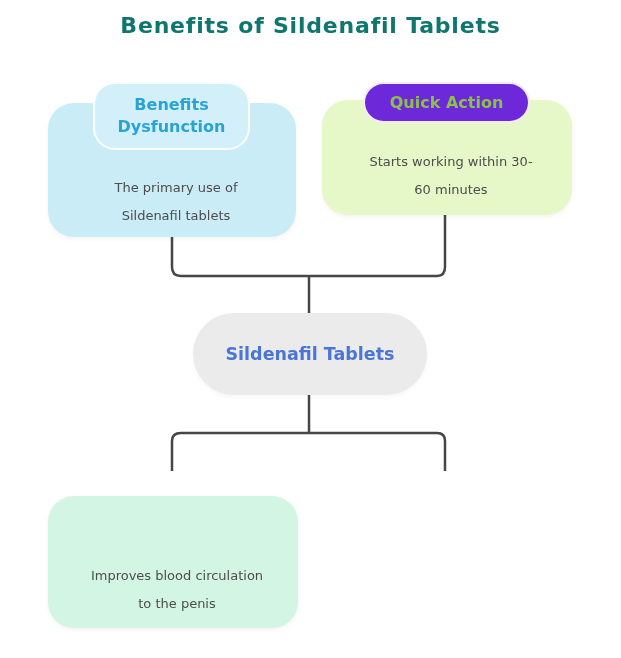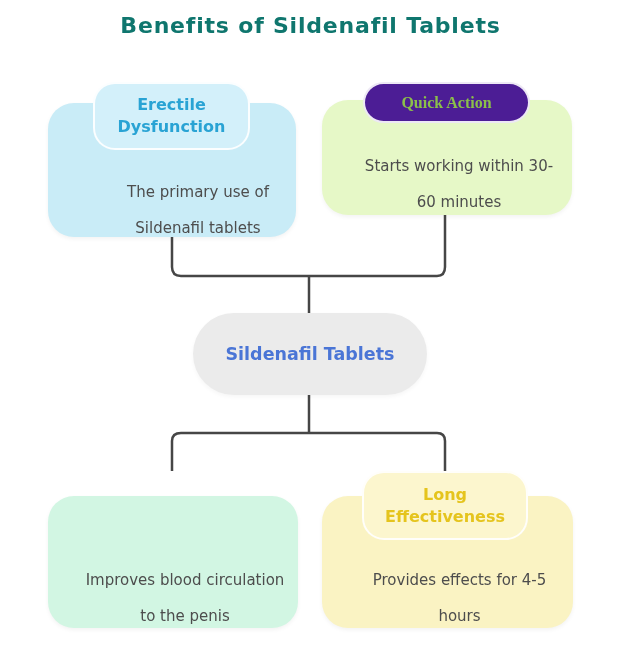--- a/index.html
+++ b/index.html
@@ -50,25 +50,25 @@
     align-items: center;
     justify-content: center;
     text-align: center;
     font-weight: bold;
     font-size: 16px;
     line-height: 22px;
     white-space: pre-line;
   }
   .body-text {
     position: absolute;
-    left: 12px;
+    left: 4px;
     width: 100%;
     text-align: center;
-    font-size: 15px;
-    line-height: 36px;
+    font-size: 13px;
+    line-height: 28px;
     color: #4d4d4d;
     white-space: pre-line;
   }
   
   .group-tl { left: 48px; top: 82px; width: 248px; height: 156px; }
   .group-tl .body-box { left: 0; top: 21px; width: 248px; height: 134px; }
   .group-tl .header-box { left: 45px; top: 0; width: 157px; height: 68px; }
   .group-tl .body-text { top: 92px; }
   
   .group-tr { left: 322px; top: 82px; width: 250px; height: 133px; }
@@ -111,42 +111,35 @@
 
   <svg class="connector-svg" width="621" height="658" viewBox="0 0 621 658">
     <path d="M172,236 L172,267 Q172,276 181,276 L437,276 Q445,276 445,267 L445,214" fill="none" stroke-width="2.5" stroke="#464646"></path>
     <path d="M309,276 L309,314" fill="none" stroke-width="2.5" stroke="#464646"></path>
     <path d="M309,394 L309,433" fill="none" stroke-width="2.5" stroke="#464646"></path>
     <path d="M172,471 L172,441 Q172,433 181,433 L437,433 Q445,433 445,441 L445,471" fill="none" stroke-width="2.5" stroke="#464646"></path>
   </svg>
 
   <div class="group group-tl">
     <div class="body-box" style="background-color: rgb(201, 236, 247);"></div>
-    <div class="header-box" style="background-color: rgb(211, 240, 250); color: rgb(41, 163, 212);">Erectile
+    <div class="header-box" style="background-color: rgb(211, 240, 250); color: rgb(41, 163, 212);">Benefits
 Dysfunction</div>
-    <div class="body-text" style="color: rgb(77, 77, 77); margin-left: 14px;">The primary use of
+    <div class="body-text" style="color: rgb(77, 77, 77);">The primary use of
 Sildenafil tablets</div>
   </div>
 
   <div class="group group-tr">
     <div class="body-box" style="background-color: rgb(230, 248, 199);"></div>
-    <div class="header-box" style="background-color: #4c1d95; color: rgb(139, 192, 74); font-family: Liberation Serif, serif;">Quick Action</div>
+    <div class="header-box" style="background-color: #6d28d9; color: rgb(139, 192, 74);">Quick Action</div>
     <div class="body-text" style="color: rgb(77, 77, 77);">Starts working within 30-
 60 minutes</div>
   </div>
 
   <div class="center-node" style="background-color: rgb(235, 235, 235); color: rgb(74, 117, 214);">Sildenafil Tablets</div>
 
   <div class="group group-bl">
     <div class="body-box" style="background-color: rgb(210, 246, 227);"></div>
     <div class="body-text" style="color: rgb(77, 77, 77);">Improves blood circulation
 to the penis</div>
   </div>
 
-  <div class="group group-br">
-    <div class="body-box" style="background-color: rgb(250, 243, 195);"></div>
-    <div class="header-box" style="background-color: rgb(252, 246, 206); color: rgb(229, 196, 29);">Long
-Effectiveness</div>
-    <div class="body-text" style="color: rgb(77, 77, 77);">Provides effects for 4-5
-hours</div>
-  </div>
 
 </div>
 
 </body></html>

